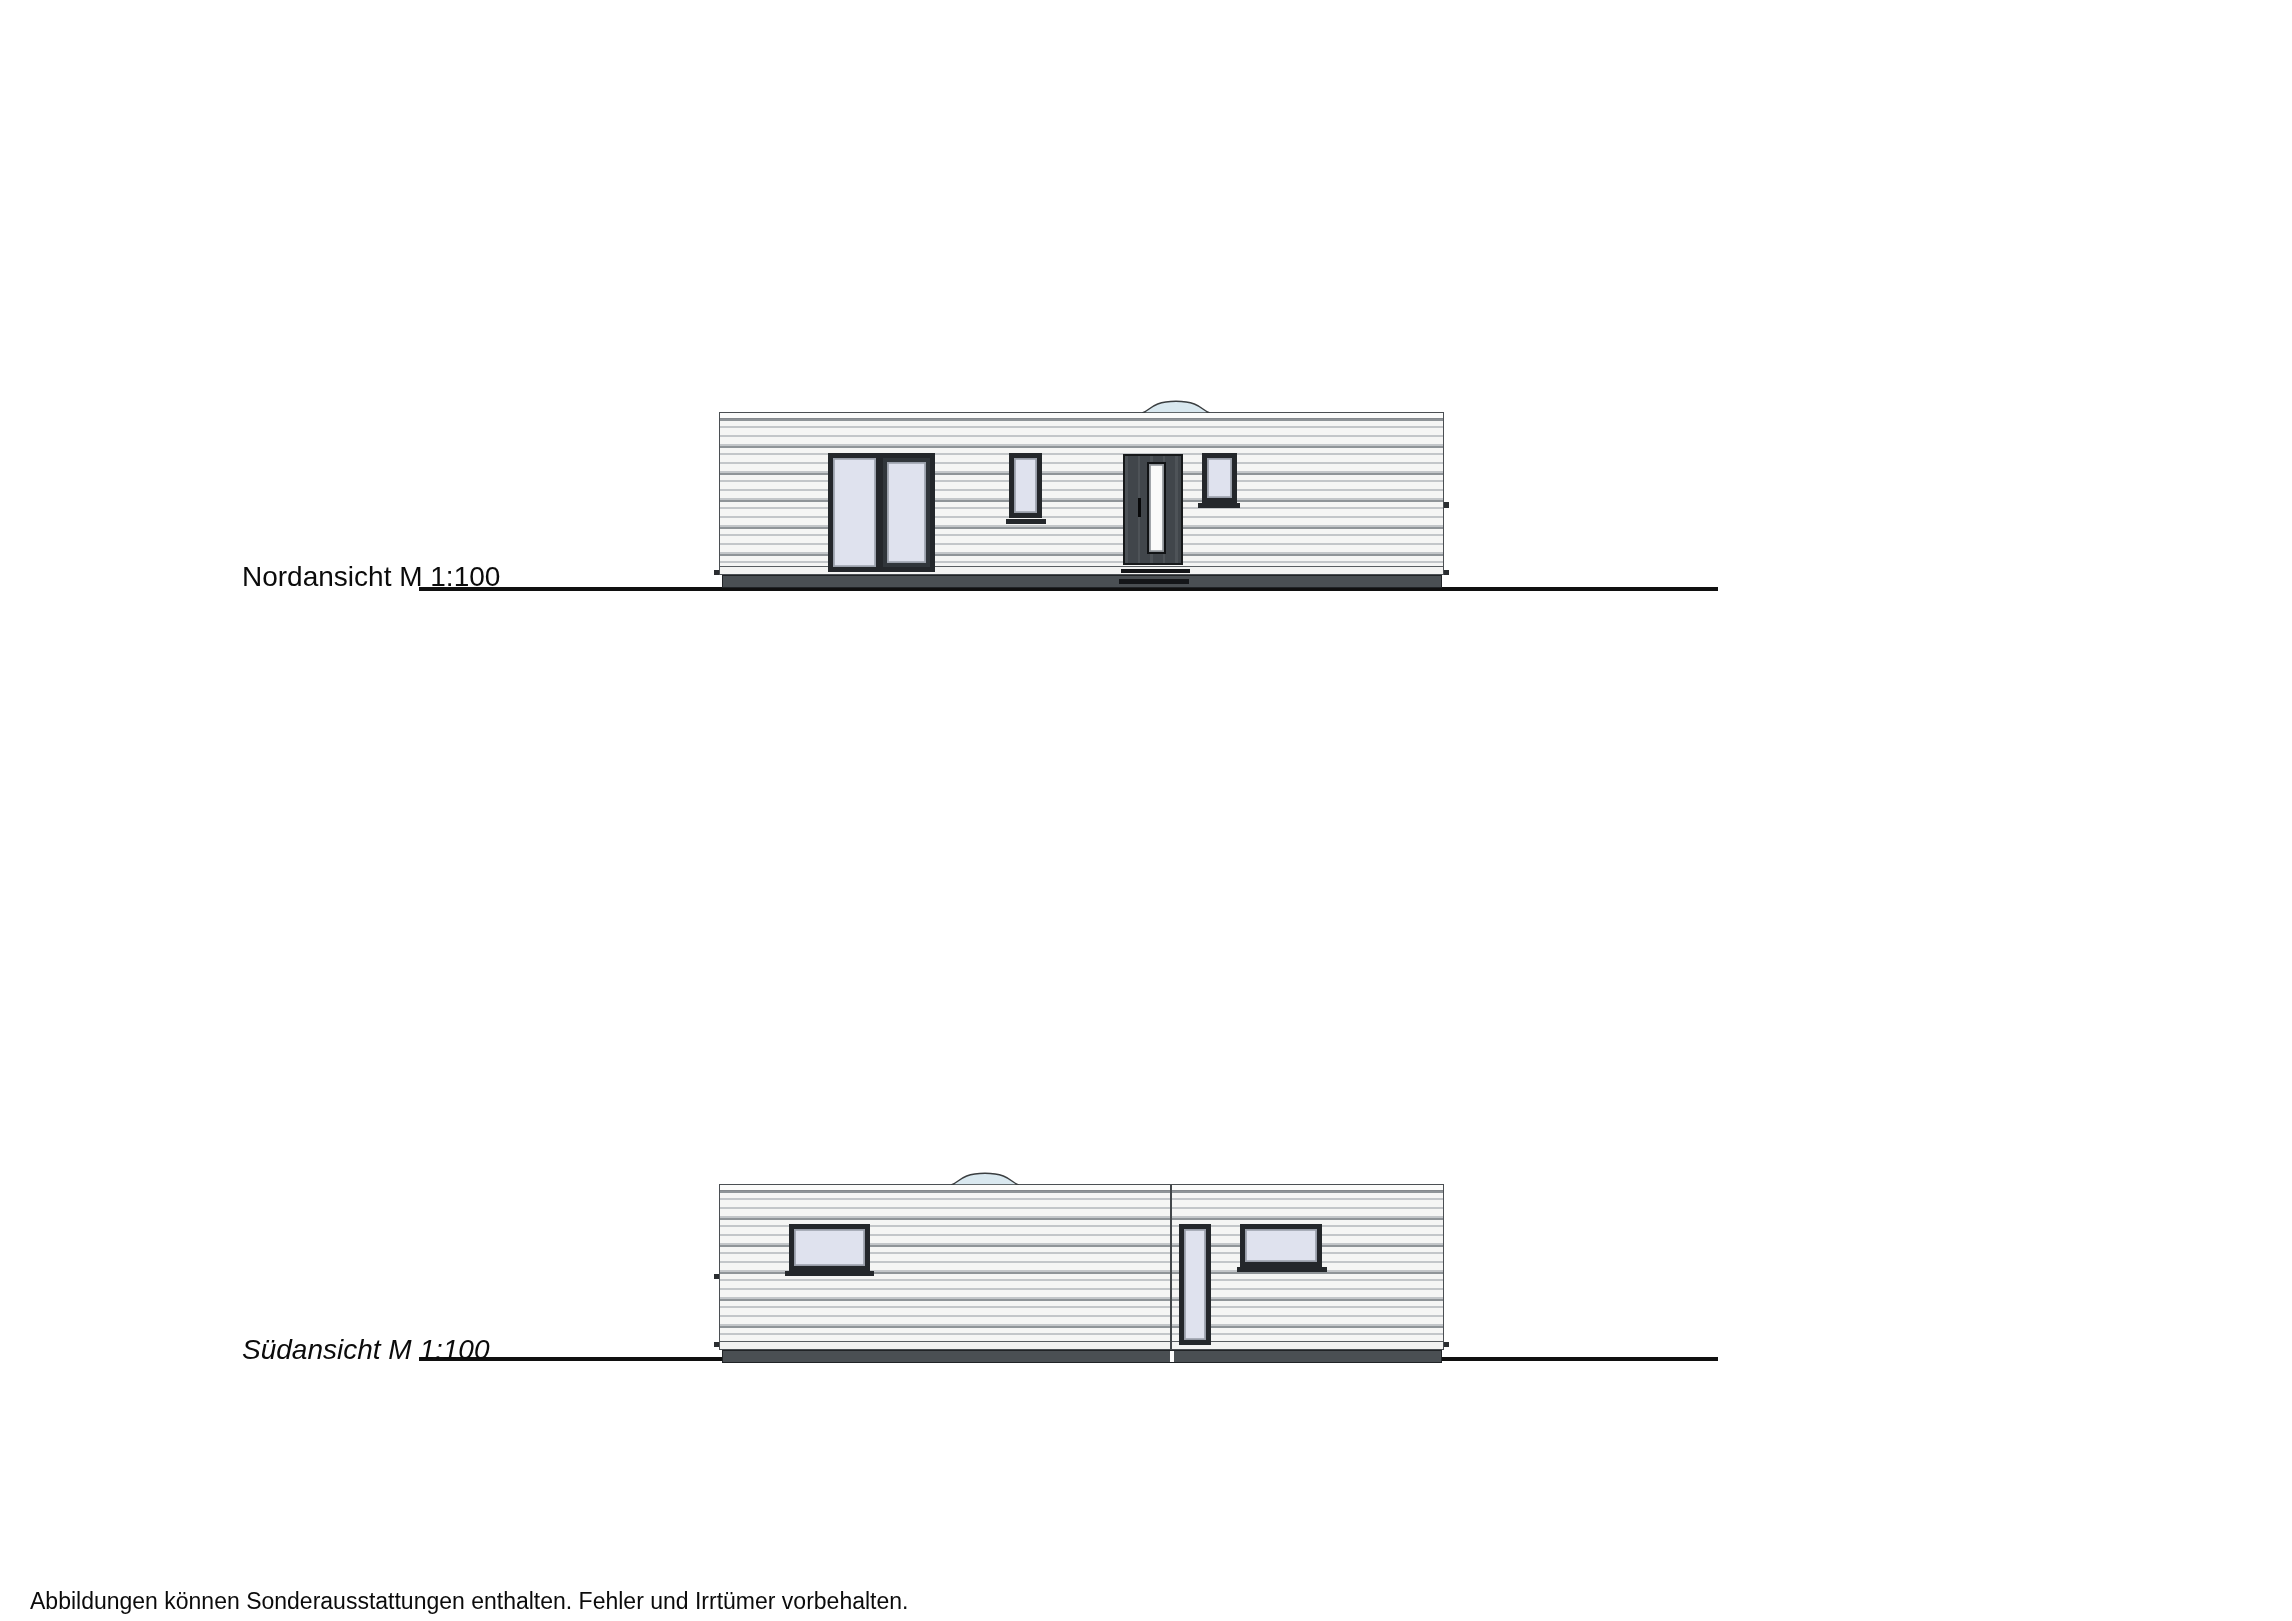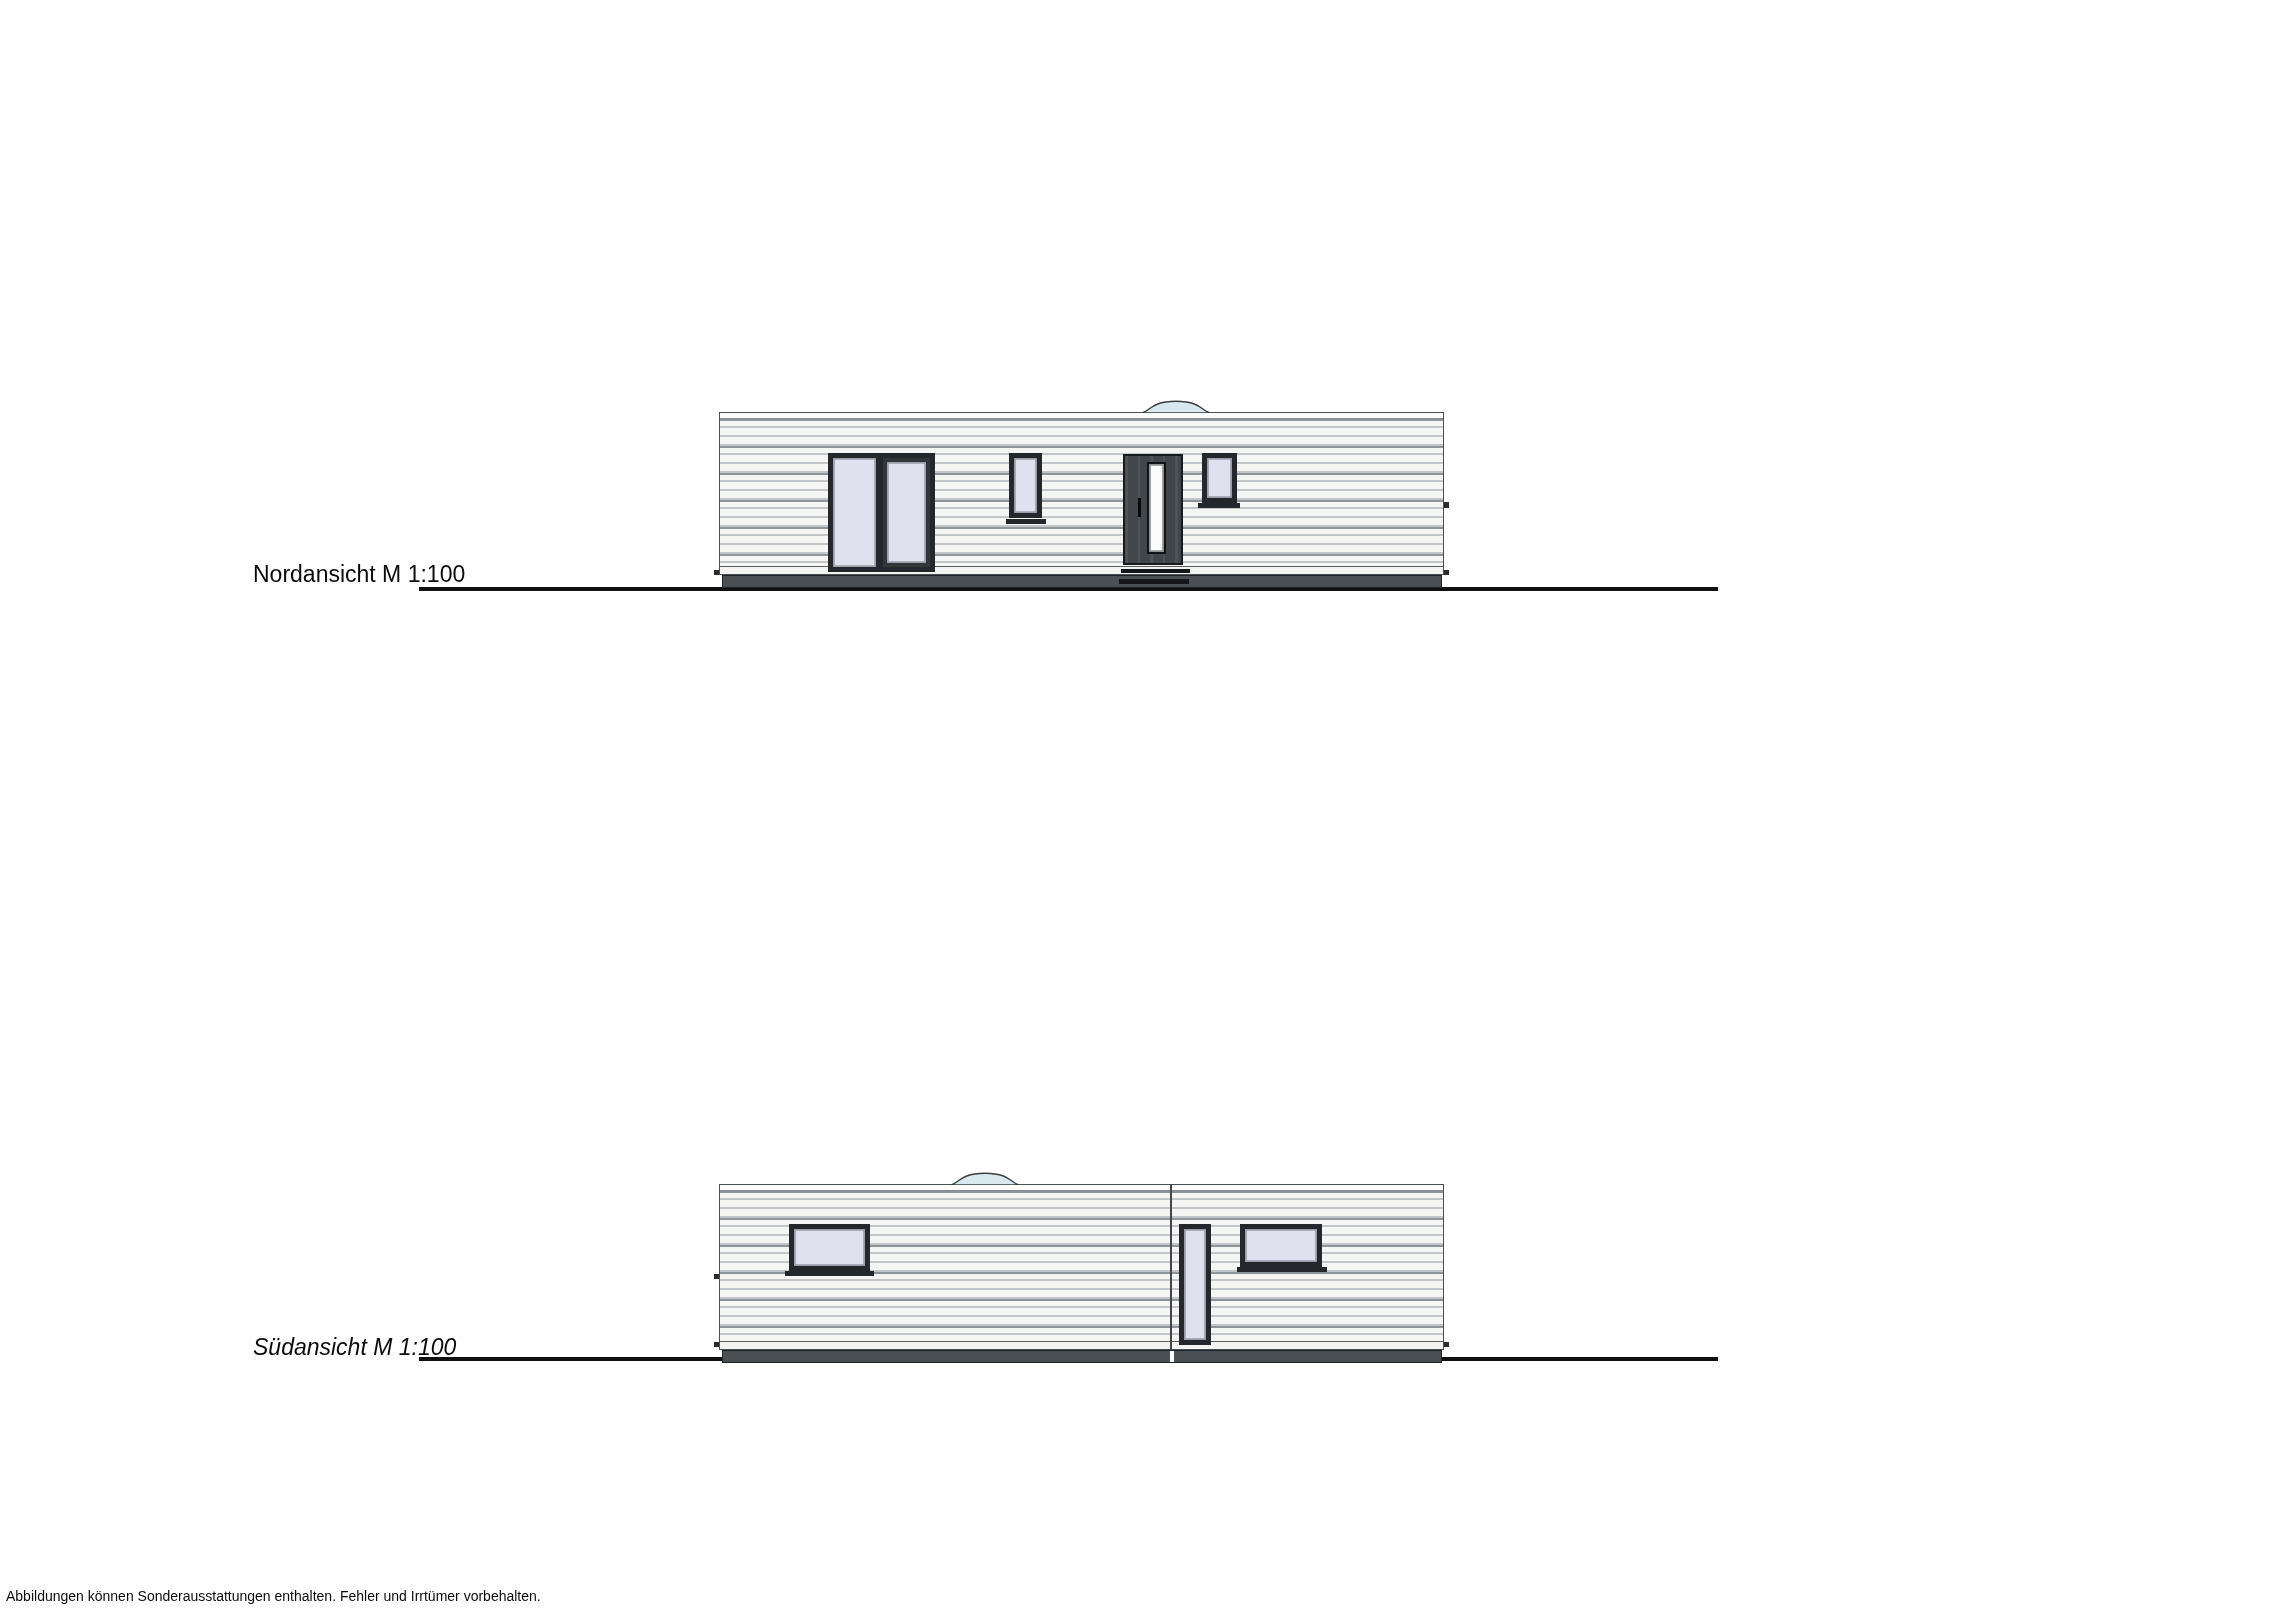--- a/index.html
+++ b/index.html
@@ -1,19 +1,19 @@
 <!DOCTYPE html>
 <html style="--paper: #ffffff; --wall-face: #f5f5f4; --siding-line: #c3c6c9; --siding-line-dark: #8f9498; --outline: #4b4f53; --frame: #24272b; --glass: #dfe2ee; --door-body: #41464b; --door-glass: #fbfbfa; --plinth: #4a4f53; --step: #141619; --dome-fill: #d9e8ef; --dome-stroke: #3a3e40; --ground-line: #101010; --text: #0b0b0b;font-size:14.3px"><head>
 <meta charset="utf-8">
 <style>
   html,body{margin:0;padding:0;background:#fff;}
   .sheet{position:relative;width:2293px;height:1621px;background:var(--paper,#ffffff);
          font-family:"Liberation Sans",sans-serif;overflow:hidden;}
 
-  .view-label{position:absolute;left:253px;font-size:23px;line-height:1.0;
+  .view-label{position:absolute;left:242px;font-size:28px;line-height:1.0;
               color:var(--text,#0b0b0b);white-space:nowrap;}
 
   .ground-line{position:absolute;left:419px;width:1299px;height:3.6px;
                background:var(--ground-line,#101010);}
 
   .building{position:absolute;left:719px;width:725px;box-sizing:border-box;
             background:var(--wall-face,#f5f5f4);
             border:1.8px solid var(--outline,#4b4f53);}
   .siding{position:absolute;left:0;right:0;top:6.3px;bottom:8px;
       background:
@@ -47,21 +47,21 @@
               box-shadow:inset 0 0 0 1.8px #8c9196;}
   .door-handle{position:absolute;left:12.5px;top:42px;width:3.6px;height:19px;background:#08090a;}
 
   .plinth{position:absolute;left:722px;width:720px;box-sizing:border-box;
           background:var(--plinth,#4a4f53);border:0.9px solid #202326;}
   .plinth-gap{position:absolute;top:0;bottom:0;width:3.6px;background:#fdfdfd;}
   .bar{position:absolute;background:var(--step,#141619);}
   .notch{position:absolute;width:5.4px;height:5.4px;background:#2a2d30;}
   .seam{position:absolute;top:0;bottom:0;width:1.8px;background:#42464a;}
 
-  .disclaimer{position:absolute;left:6px;top:1589px;font-size:14px;line-height:1.1;
+  .disclaimer{position:absolute;left:30px;top:1589px;font-size:23px;line-height:1.1;
               color:var(--text,#0b0b0b);white-space:nowrap;}
 </style>
 </head>
 <body>
 
 <div class="sheet">
 
   <div class="ground-line" style="top:587px;"></div>
 
   <div class="building" style="top:412px;height:163px;">

